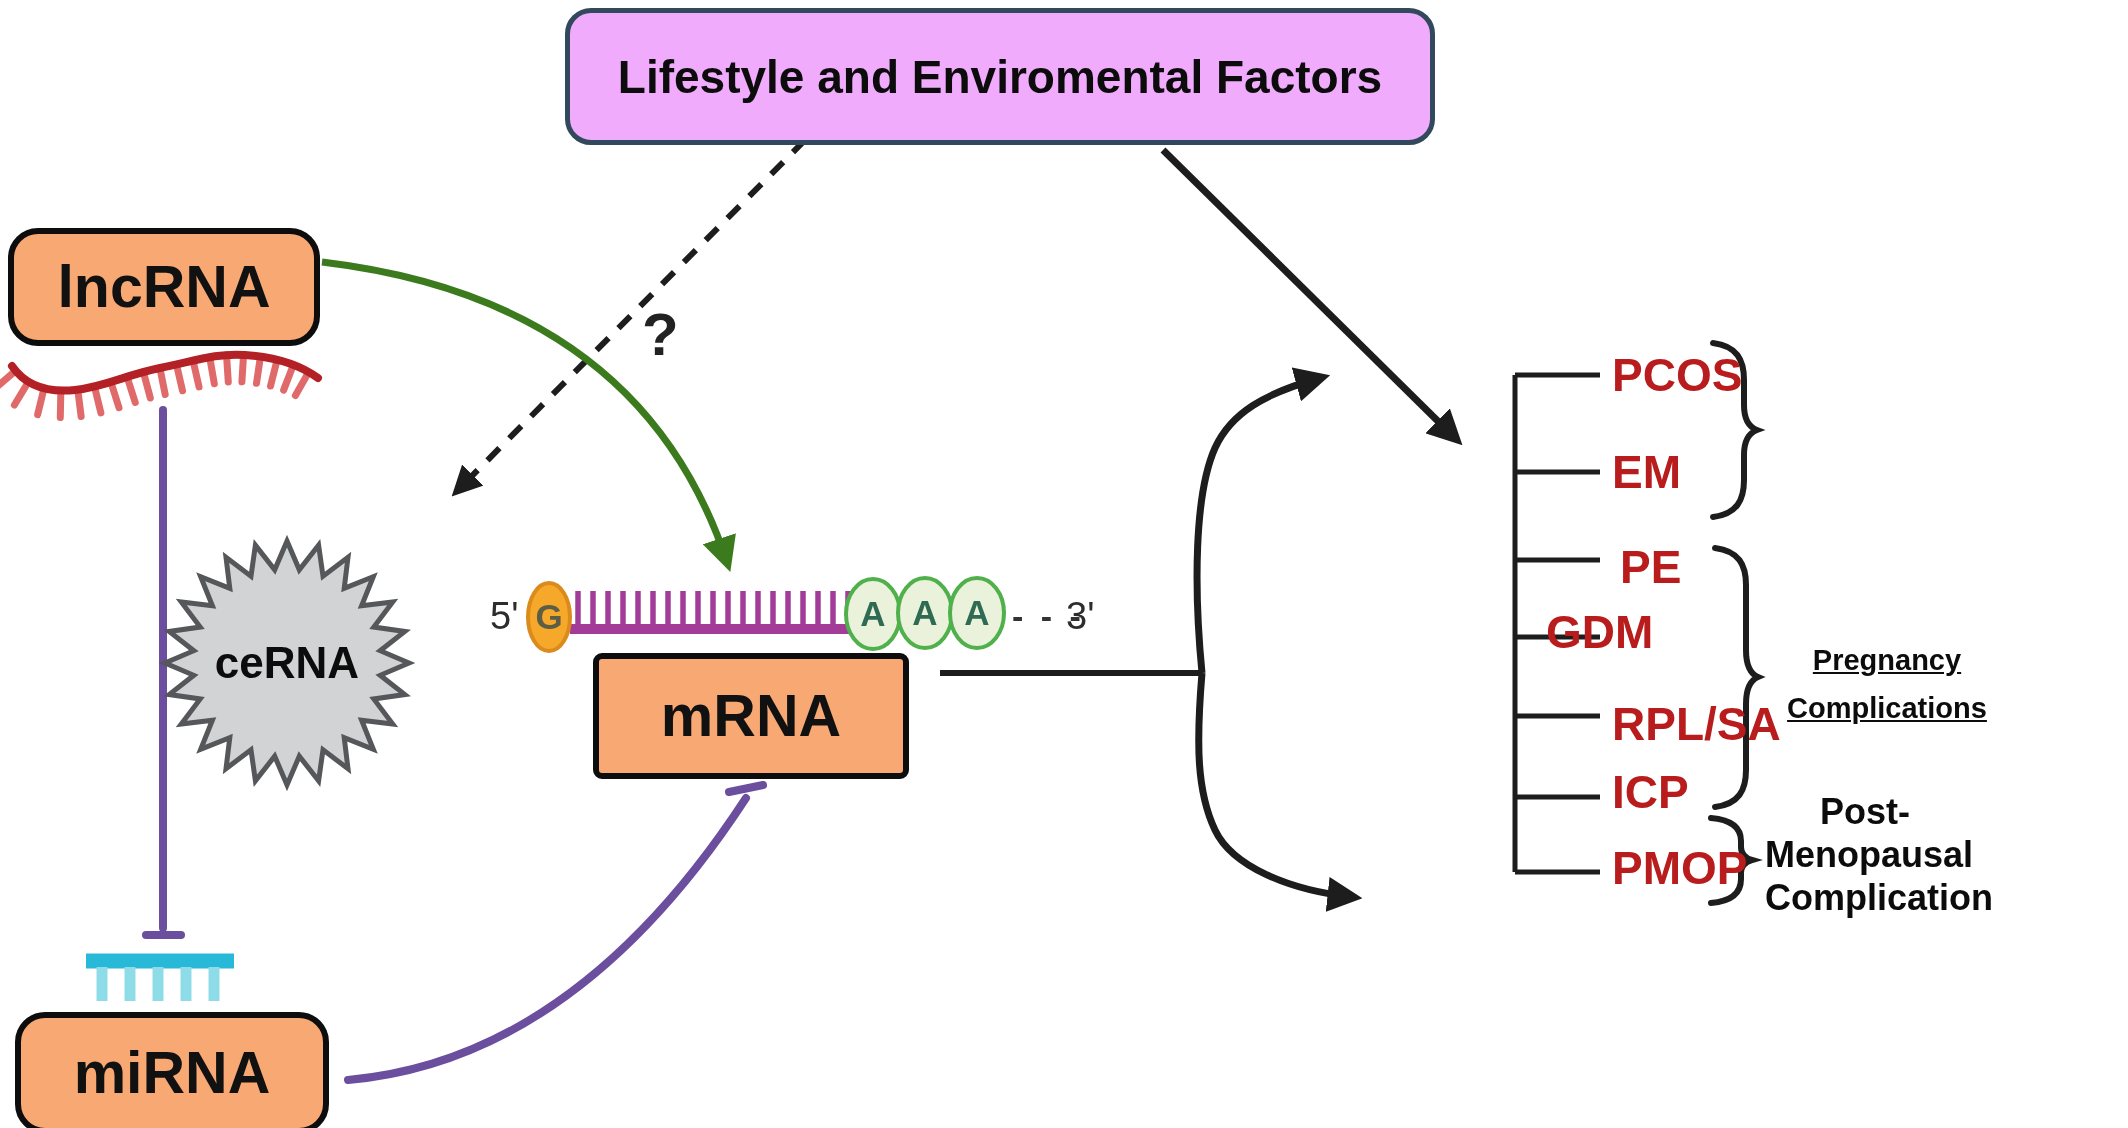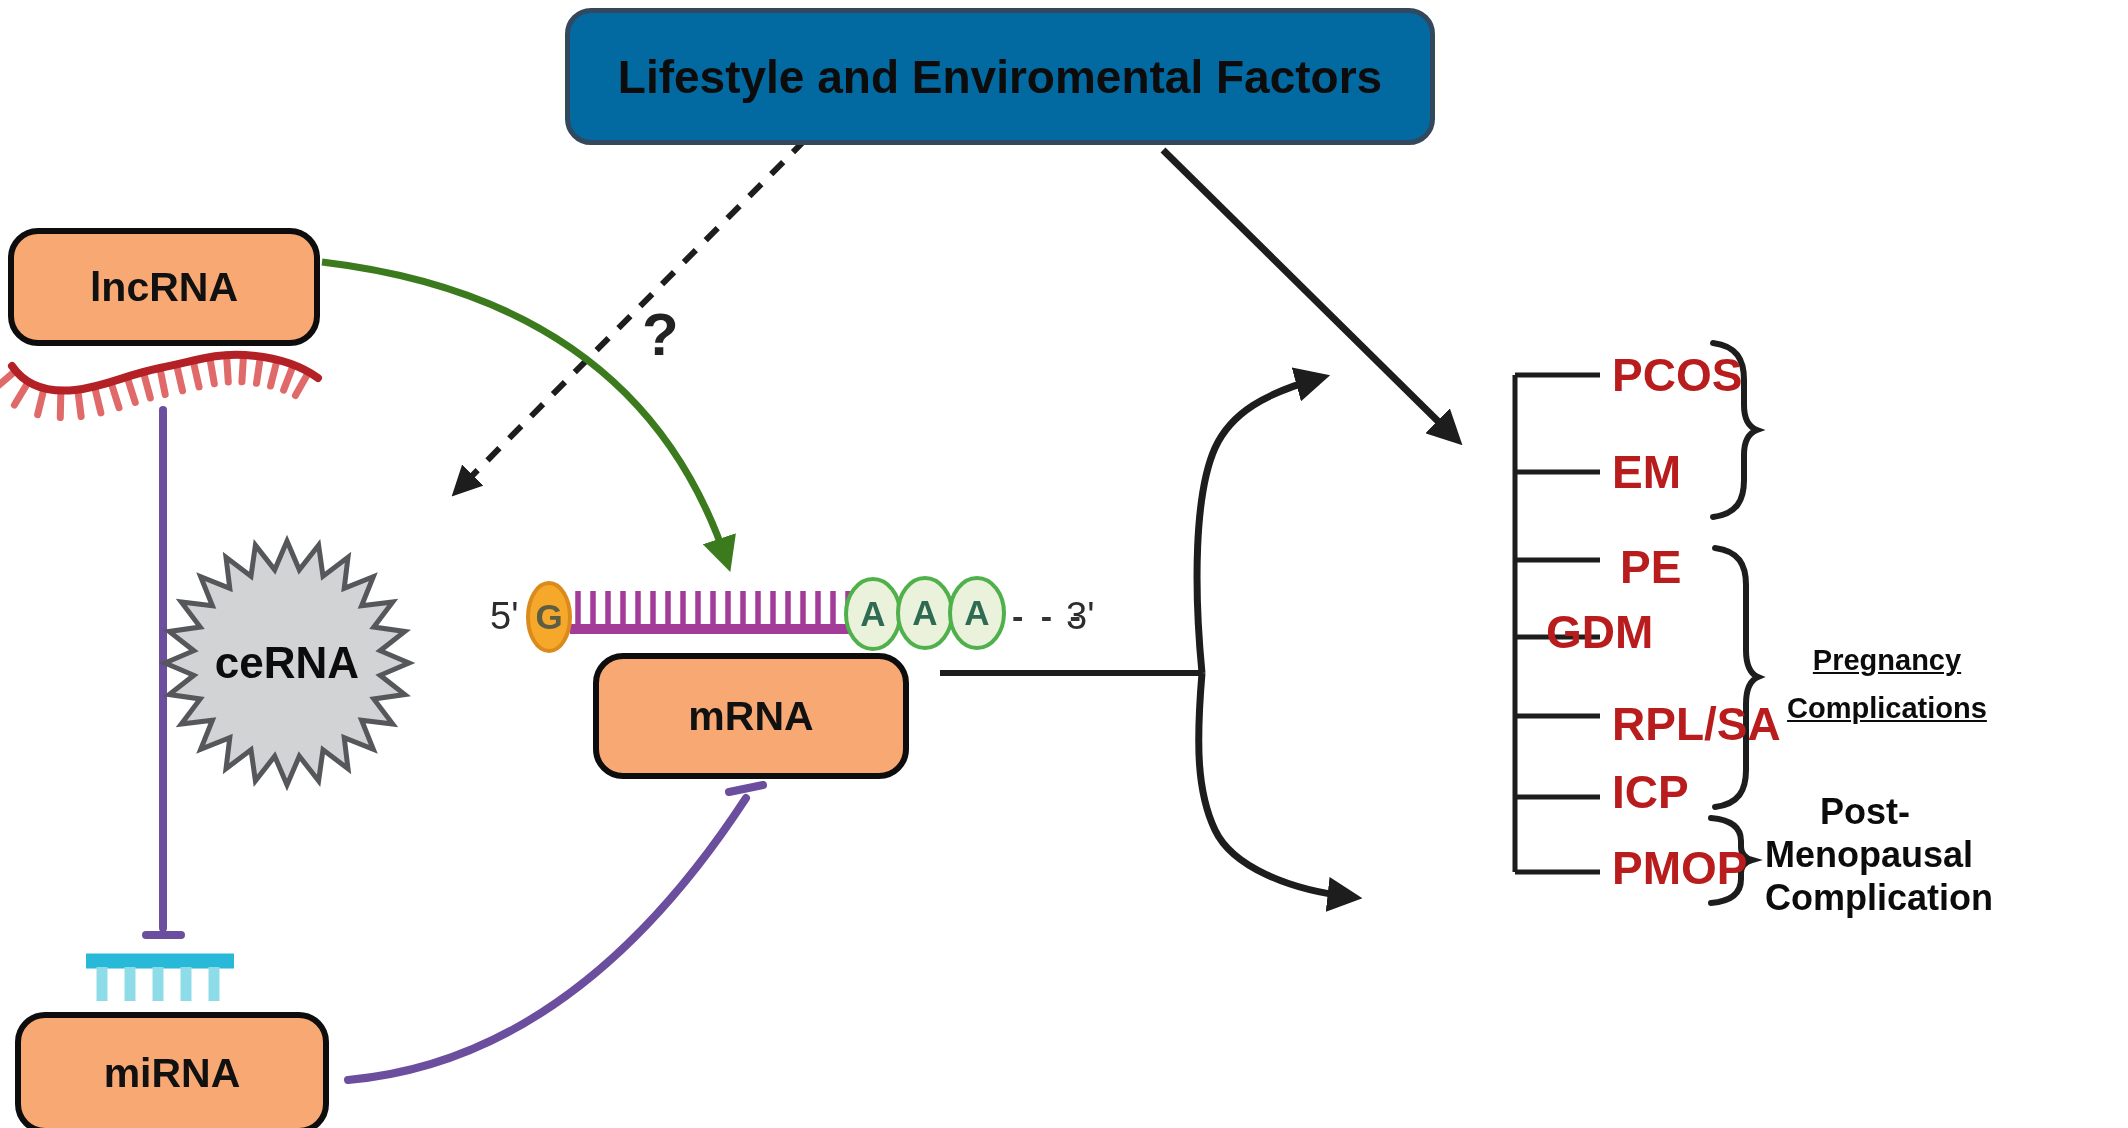--- a/index.html
+++ b/index.html
@@ -5,24 +5,24 @@
   html,body{margin:0;padding:0;background:#ffffff;}
   #canvas{
     position:relative;width:2128px;height:1128px;background:#fff;overflow:hidden;
     font-family:"Liberation Sans", sans-serif;color:var(--ink,#1d1d1d);
   }
   #scene{position:absolute;left:0;top:0;width:2128px;height:1128px;}
   .abs{position:absolute;}
   .node-box{
     background:var(--orange);border:6px solid var(--box-border);border-radius:30px;
     display:flex;align-items:center;justify-content:center;
-    font-weight:bold;font-size:41px;color:#111;
+    font-weight:bold;font-size:59px;color:#111;
   }
   .title-box{
-    background:#0369a1;border:5px solid var(--navy);border-radius:26px;
+    background:#f0abfc;border:5px solid var(--navy);border-radius:26px;
     display:flex;align-items:center;justify-content:center;
     font-weight:bold;font-size:46px;color:#0c0c0c;
   }
   .cerna-label{font-weight:bold;font-size:44px;color:#0c0c0c;
     display:flex;align-items:center;justify-content:center;}
   .qmark{font-weight:bold;font-size:60px;color:#222;}
   .prime{font-size:38px;color:#2d2d2d;}
   .dash-text{font-size:34px;color:#333;letter-spacing:4px;font-weight:bold;}
   .cap-letter{display:flex;align-items:center;justify-content:center;font-size:35px;}
   .g-letter{color:#5d5d45;font-weight:bold;}
@@ -175,21 +175,21 @@
   <div class="abs node-box" style="left:8px;top:228px;width:300px;height:106px;">
     <span>lncRNA</span>
   </div>
 
   <div class="abs cerna-label" style="left:187px;top:629px;width:200px;height:68px;">ceRNA</div>
 
   <div class="abs node-box" style="left:15px;top:1012px;width:302px;height:110px;">
     <span>miRNA</span>
   </div>
 
-  <div class="abs node-box" style="left:593px;top:653px;width:304px;height:114px;">
+  <div class="abs node-box" style="left:593px;top:653px;width:304px;height:114px;border-radius:9px;">
     <span>mRNA</span>
   </div>
 
   <div class="abs prime" style="left:490px;top:595px;">5'</div>
   <div class="abs cap-letter g-letter" style="left:529px;top:583px;width:40px;height:68px;">G</div>
   <div class="abs cap-letter a-letter" style="left:846px;top:580px;width:54px;height:68px;">A</div>
   <div class="abs cap-letter a-letter" style="left:898px;top:579px;width:54px;height:68px;">A</div>
   <div class="abs cap-letter a-letter" style="left:950px;top:579px;width:54px;height:68px;">A</div>
   <div class="abs dash-text" style="left:1012px;top:597px;">- - -</div>
   <div class="abs prime" style="left:1066px;top:595px;">3'</div>

